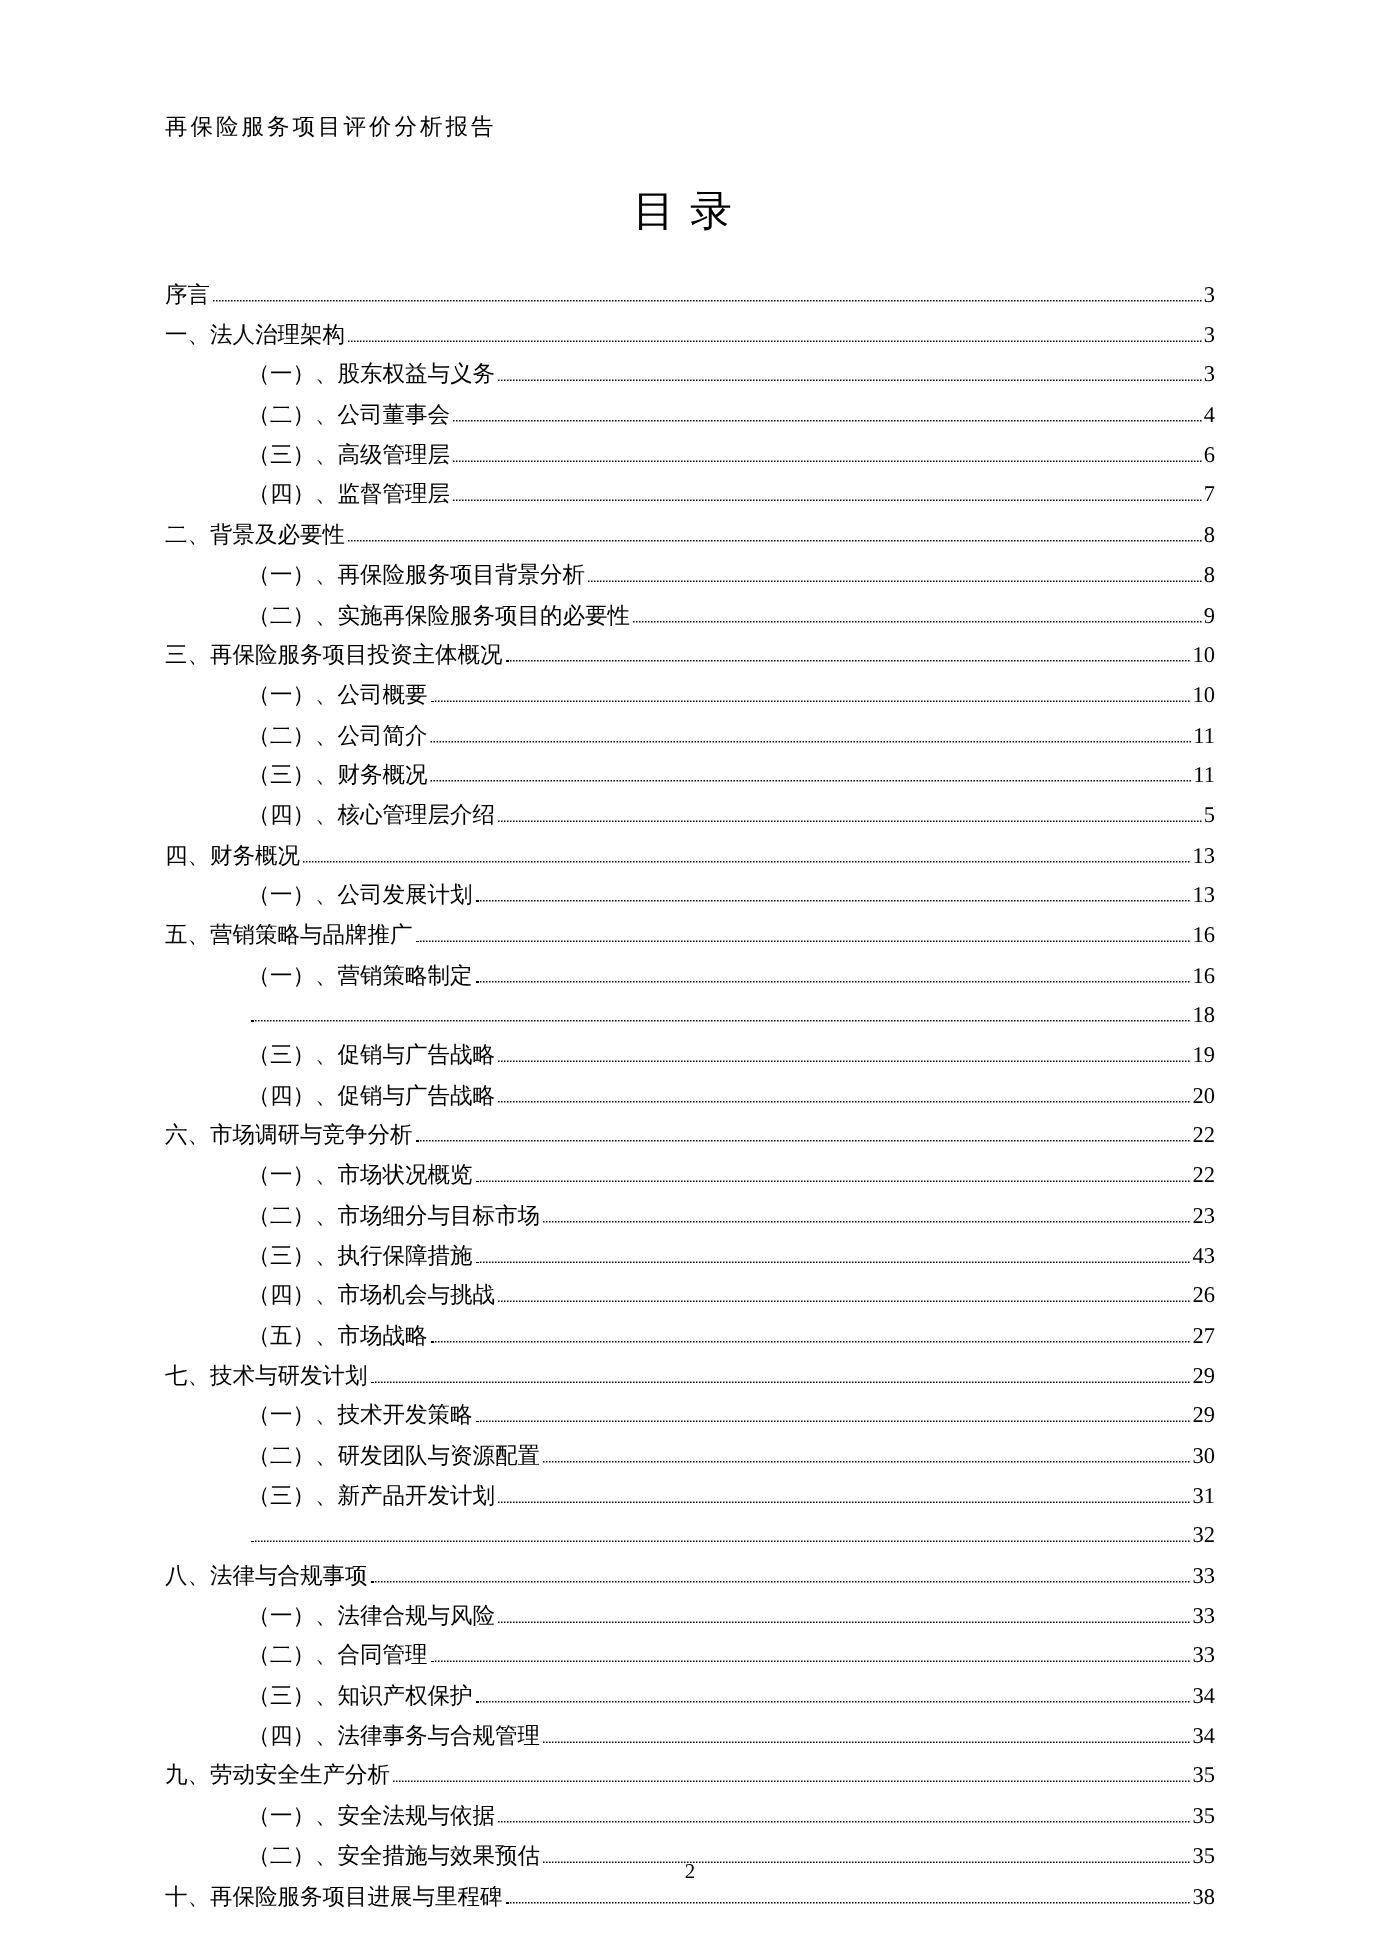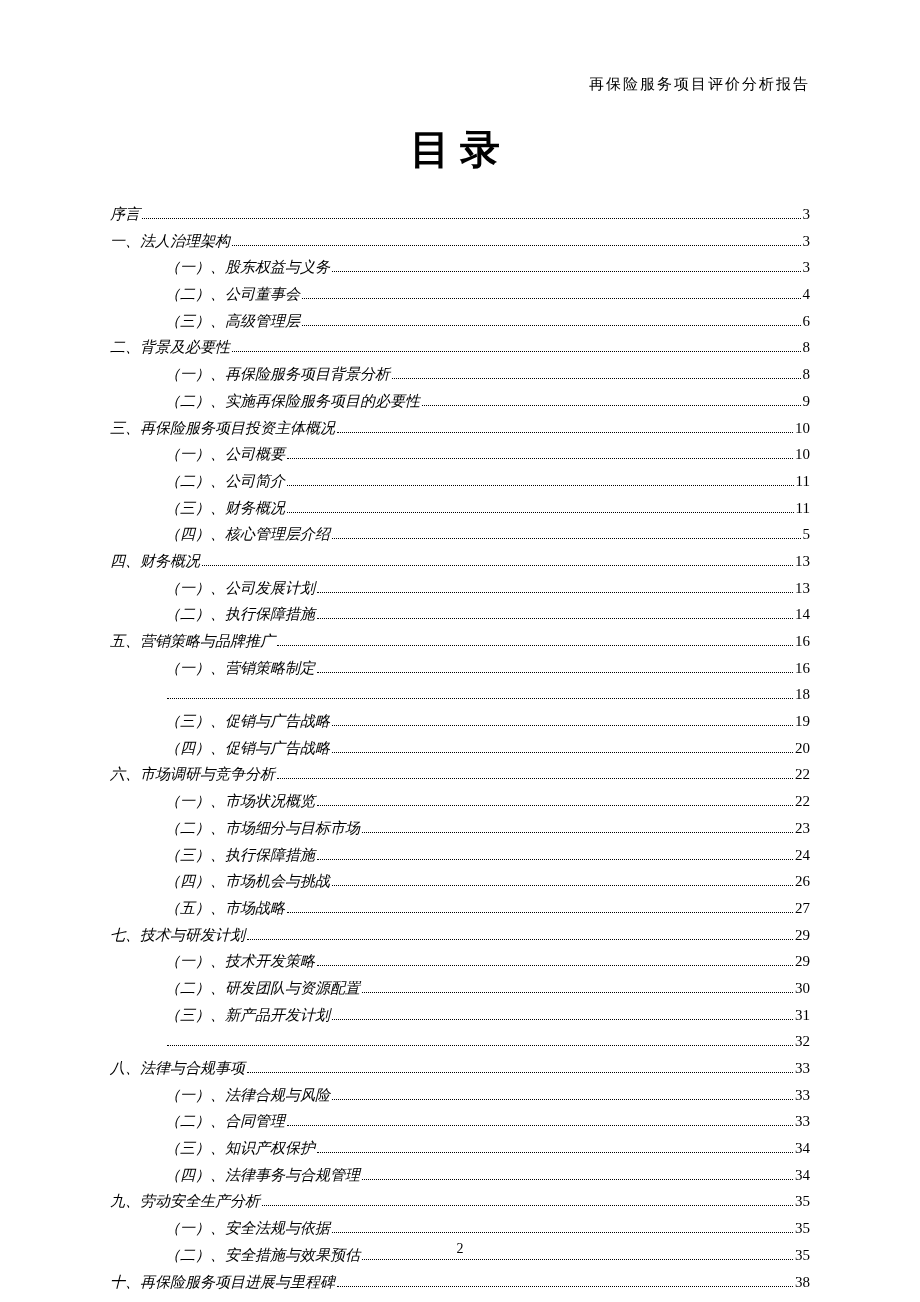--- a/index.html
+++ b/index.html
@@ -10,30 +10,30 @@
     body {
       width: 920px;
       height: 1302px;
       background: #ffffff;
       font-family: "SimSun", "宋体", serif;
       padding: 75px 110px 50px 110px;
       color: #000;
       position: relative;
     }
     .doc-header {
-      text-align: right;
+      text-align: left;
       font-size: 15px;
       letter-spacing: 2px;
       margin-bottom: 28px;
       font-family: "SimHei", "黑体", sans-serif;
     }
     .toc-title {
       text-align: center;
-      font-size: 40px;
-      font-weight: bold;
+      font-size: 28px;
+      font-weight: normal;
       letter-spacing: 10px;
       margin-bottom: 24px;
       font-family: "SimSun", "宋体", serif;
     }
     .toc-list {
       font-size: 15px;
     }
     .toc-item {
       display: flex;
       align-items: baseline;
@@ -42,21 +42,20 @@
     }
     .toc-item.level-0 {
       padding-left: 0;
     }
     .toc-item.level-1 {
       padding-left: 55px;
       text-align: right;
     }
     .toc-label {
       flex-shrink: 0;
-      font-style: italic;
     }
     .toc-dots {
       flex: 1;
       border-bottom: 1.5px dotted #000;
       margin: 0 2px 4px 2px;
       min-width: 10px;
     }
     .toc-page {
       flex-shrink: 0;
     }
@@ -93,20 +92,25 @@
     <div class="toc-item level-1">
       <span class="toc-label">（二）、公司董事会</span>
       <span class="toc-dots"></span>
       <span class="toc-page">4</span>
     </div>
     <div class="toc-item level-1">
       <span class="toc-label">（三）、高级管理层</span>
       <span class="toc-dots"></span>
       <span class="toc-page">6</span>
     </div>
+    <div class="toc-item level-1">
+      <span class="toc-label">（四）、监督管理层</span>
+      <span class="toc-dots"></span>
+      <span class="toc-page">7</span>
+    </div>
     <div class="toc-item level-0">
       <span class="toc-label">二、背景及必要性</span>
       <span class="toc-dots"></span>
       <span class="toc-page">8</span>
     </div>
     <div class="toc-item level-1">
       <span class="toc-label">（一）、再保险服务项目背景分析</span>
       <span class="toc-dots"></span>
       <span class="toc-page">8</span>
     </div>
@@ -143,25 +147,20 @@
     <div class="toc-item level-0">
       <span class="toc-label">四、财务概况</span>
       <span class="toc-dots"></span>
       <span class="toc-page">13</span>
     </div>
     <div class="toc-item level-1">
       <span class="toc-label">（一）、公司发展计划</span>
       <span class="toc-dots"></span>
       <span class="toc-page">13</span>
     </div>
-    <div class="toc-item level-1">
-      <span class="toc-label">（二）、执行保障措施</span>
-      <span class="toc-dots"></span>
-      <span class="toc-page">14</span>
-    </div>
     <div class="toc-item level-0">
       <span class="toc-label">五、营销策略与品牌推广</span>
       <span class="toc-dots"></span>
       <span class="toc-page">16</span>
     </div>
     <div class="toc-item level-1">
       <span class="toc-label">（一）、营销策略制定</span>
       <span class="toc-dots"></span>
       <span class="toc-page">16</span>
     </div>
@@ -190,21 +189,21 @@
       <span class="toc-page">22</span>
     </div>
     <div class="toc-item level-1">
       <span class="toc-label">（二）、市场细分与目标市场</span>
       <span class="toc-dots"></span>
       <span class="toc-page">23</span>
     </div>
     <div class="toc-item level-1">
       <span class="toc-label">（三）、执行保障措施</span>
       <span class="toc-dots"></span>
-      <span class="toc-page">24</span>
+      <span class="toc-page">43</span>
     </div>
     <div class="toc-item level-1">
       <span class="toc-label">（四）、市场机会与挑战</span>
       <span class="toc-dots"></span>
       <span class="toc-page">26</span>
     </div>
     <div class="toc-item level-1">
       <span class="toc-label">（五）、市场战略</span>
       <span class="toc-dots"></span>
       <span class="toc-page">27</span>

